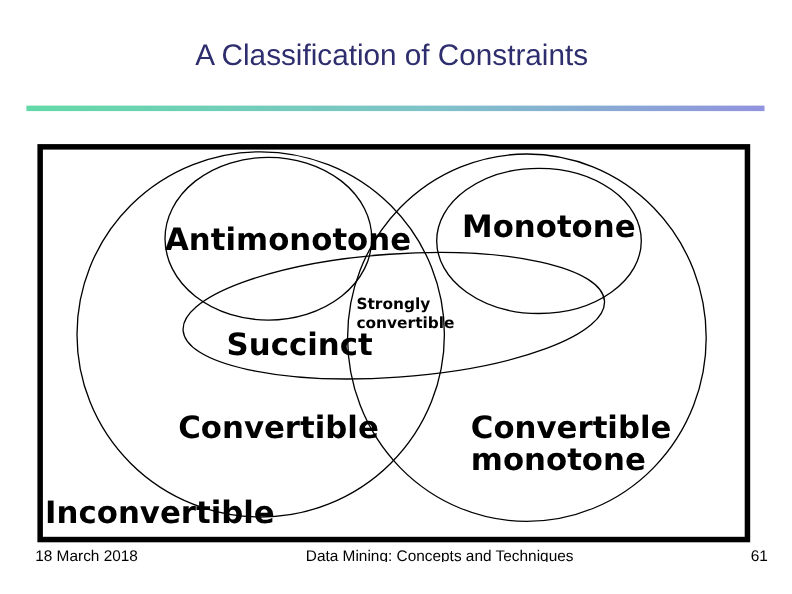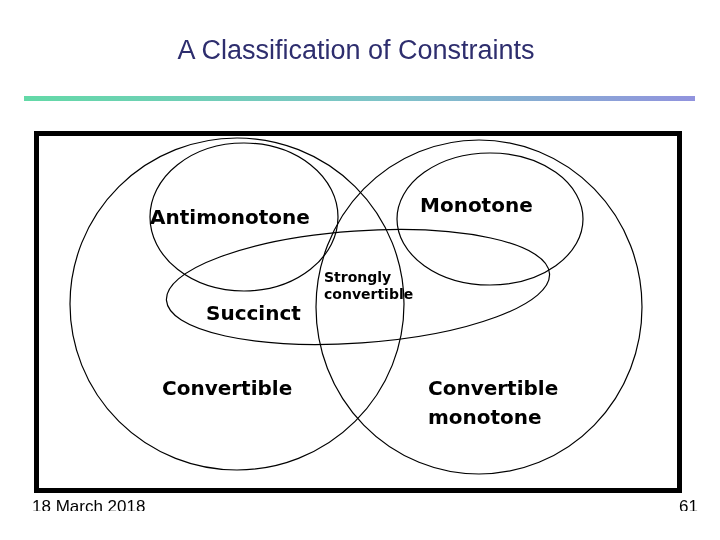--- a/index.html
+++ b/index.html
@@ -56,32 +56,32 @@
     stroke-width: 1.2;
   }
   .lbl {
     position: absolute;
     font-family: "DejaVu Sans", sans-serif;
     font-weight: bold;
     color: var(--label, #000000);
     white-space: nowrap;
     line-height: 1.1;
   }
-  .lbl-big { font-size: 20px; line-height: 29px; }
+  .lbl-big { font-size: 28px; line-height: 29px; }
   .lbl-antimonotone { left: 150px; top: 203px; }
   .lbl-monotone { left: 420px; top: 191px; }
   .lbl-succinct { left: 206px; top: 299px; }
   .lbl-strongly { left: 324px; top: 269px; font-size: 14px; line-height: 17px; }
   .lbl-conv-anti { left: 162px; top: 374px; }
   .lbl-conv-mono { left: 428px; top: 374px; }
   .lbl-inconvertible { left: 41px; top: 451px; }
   .footer-text {
     position: absolute;
     top: 497px;
-    font-size: 17px;
+    font-size: 14px;
     color: #000000;
     white-space: nowrap;
   }
   .footer-date { left: 32px; }
   .footer-book { left: 278px; }
   .footer-page { right: 22px; }
 </style>
 </head>
 <body>
 
@@ -114,19 +114,21 @@
 
   <div class="lbl lbl-big lbl-conv-anti">
     <div>Convertible</div>
   </div>
 
   <div class="lbl lbl-big lbl-conv-mono">
     <div>Convertible</div>
     <div>monotone</div>
   </div>
 
+  <div class="lbl lbl-big lbl-inconvertible">Inconvertible</div>
 
   <div class="footer-text footer-date">18 March 2018</div>
 
+  <div class="footer-text footer-book">Data Mining: Concepts and Techniques</div>
 
   <div class="footer-text footer-page">61</div>
 
 </div>
 
 </body></html>

